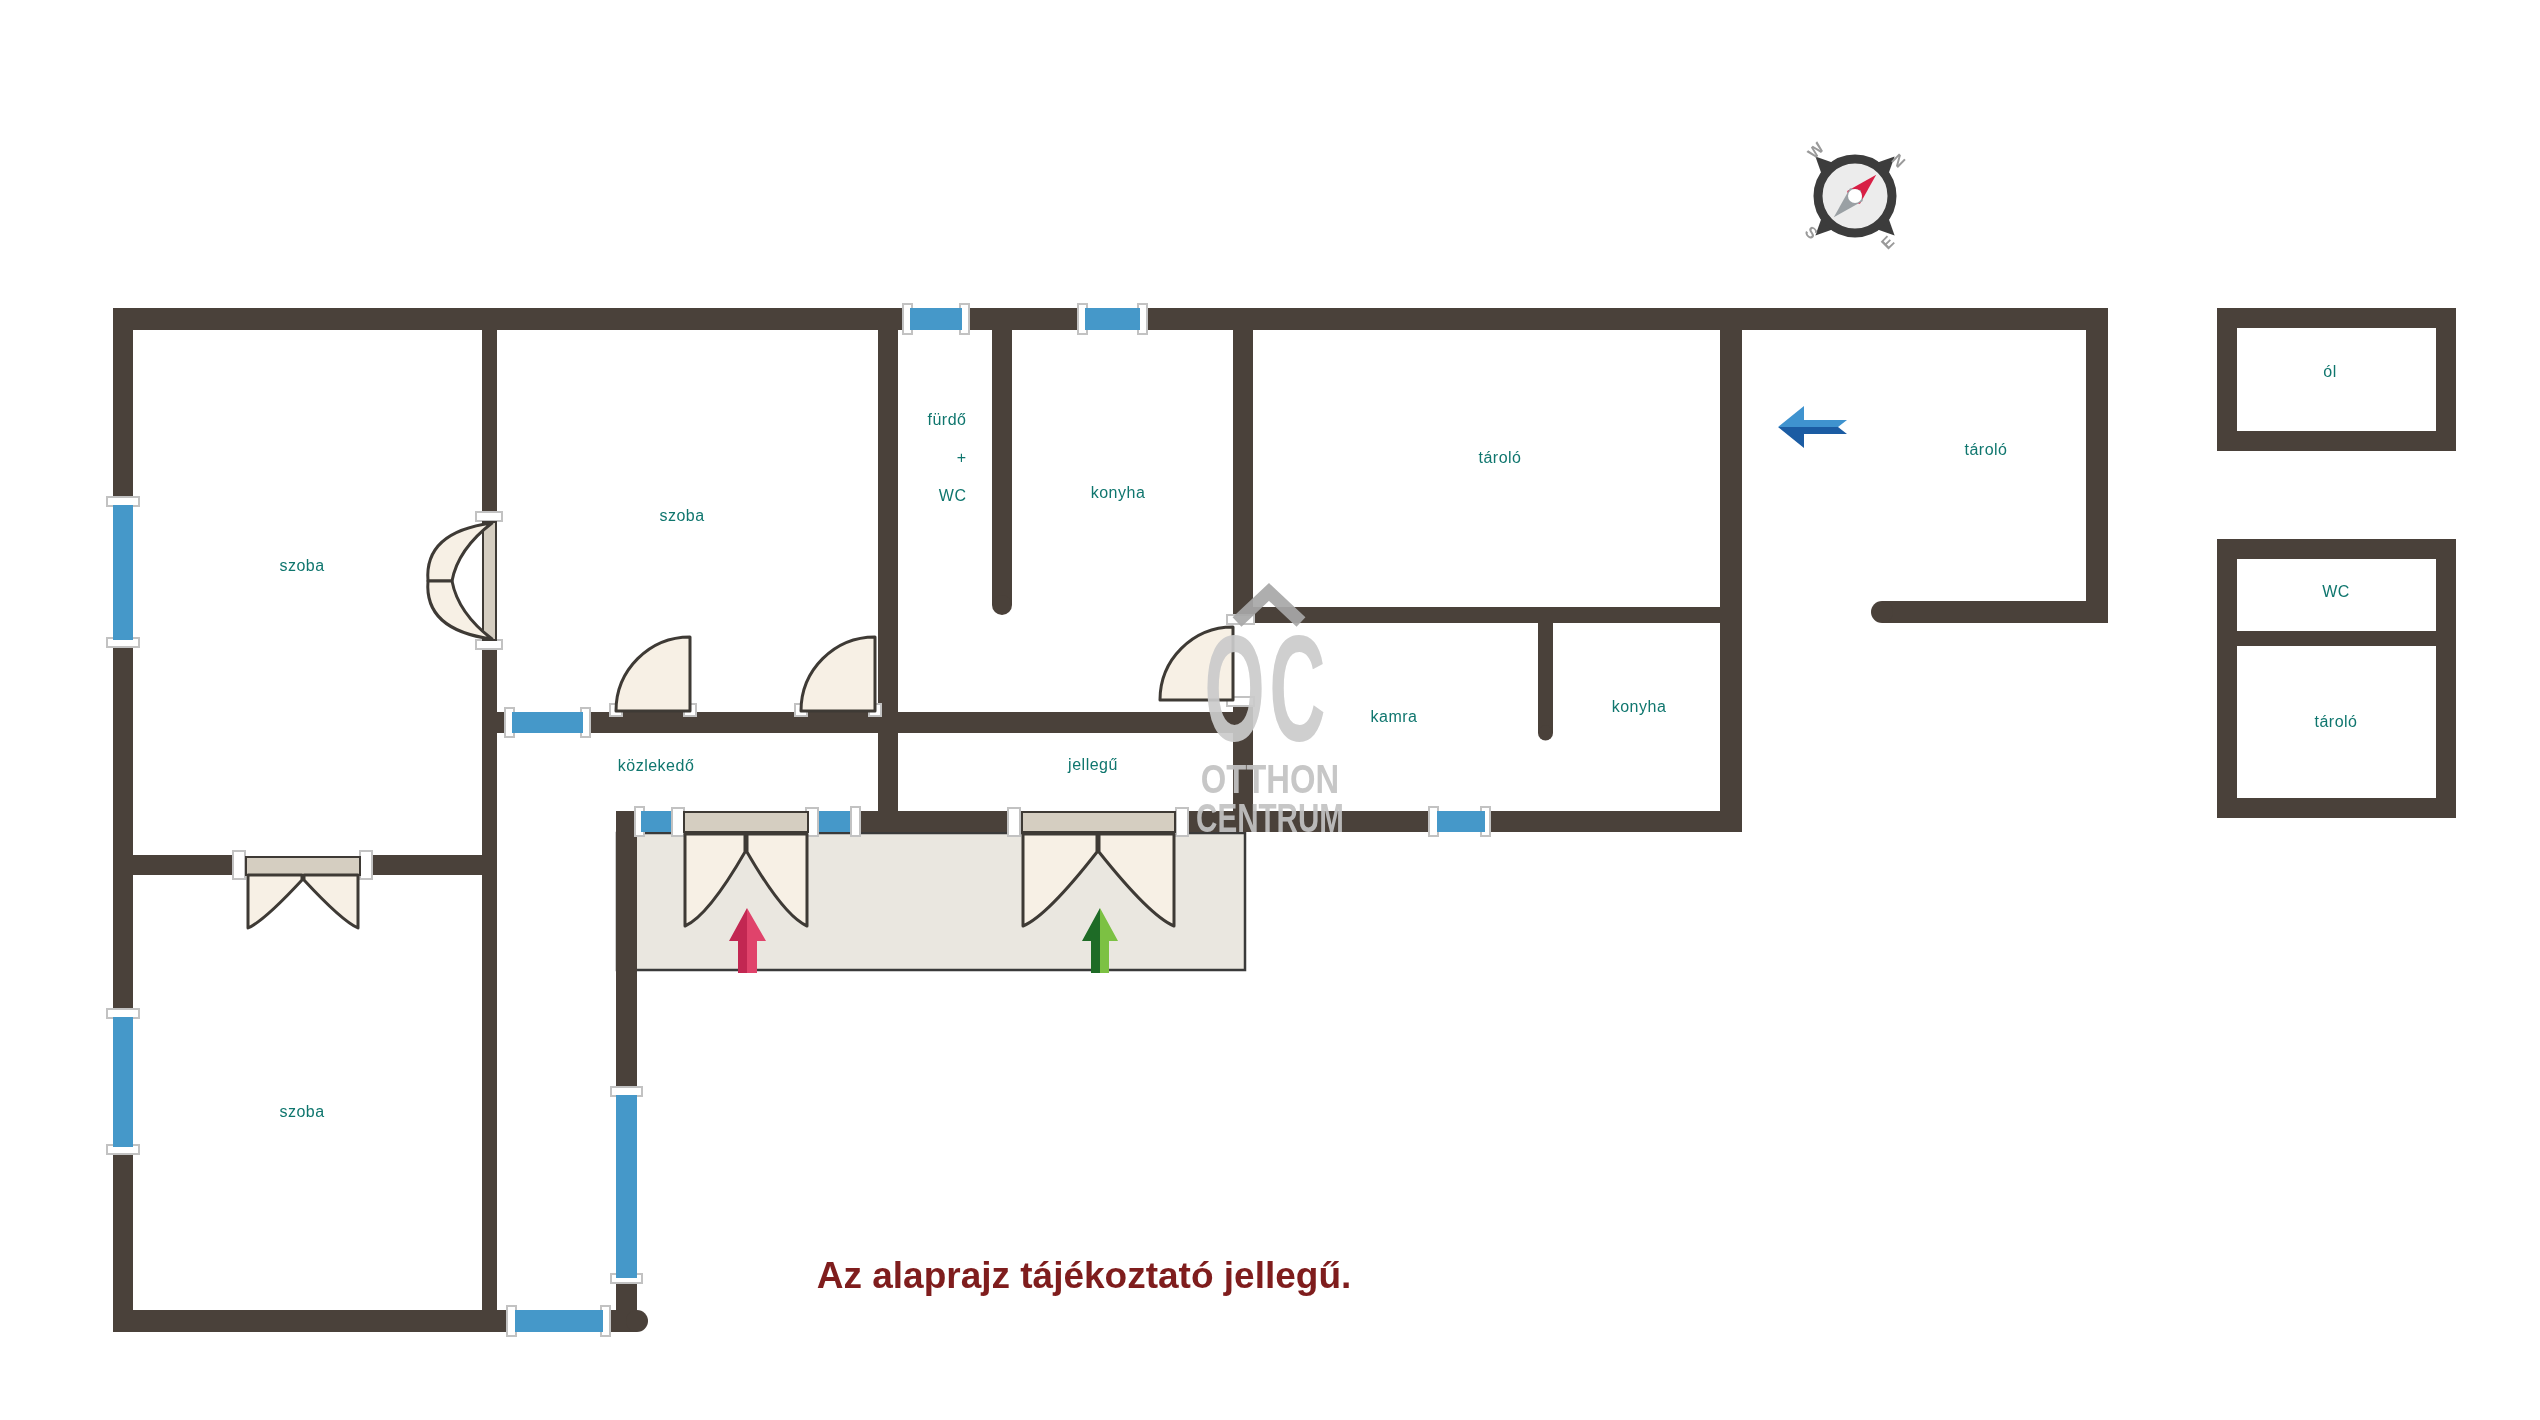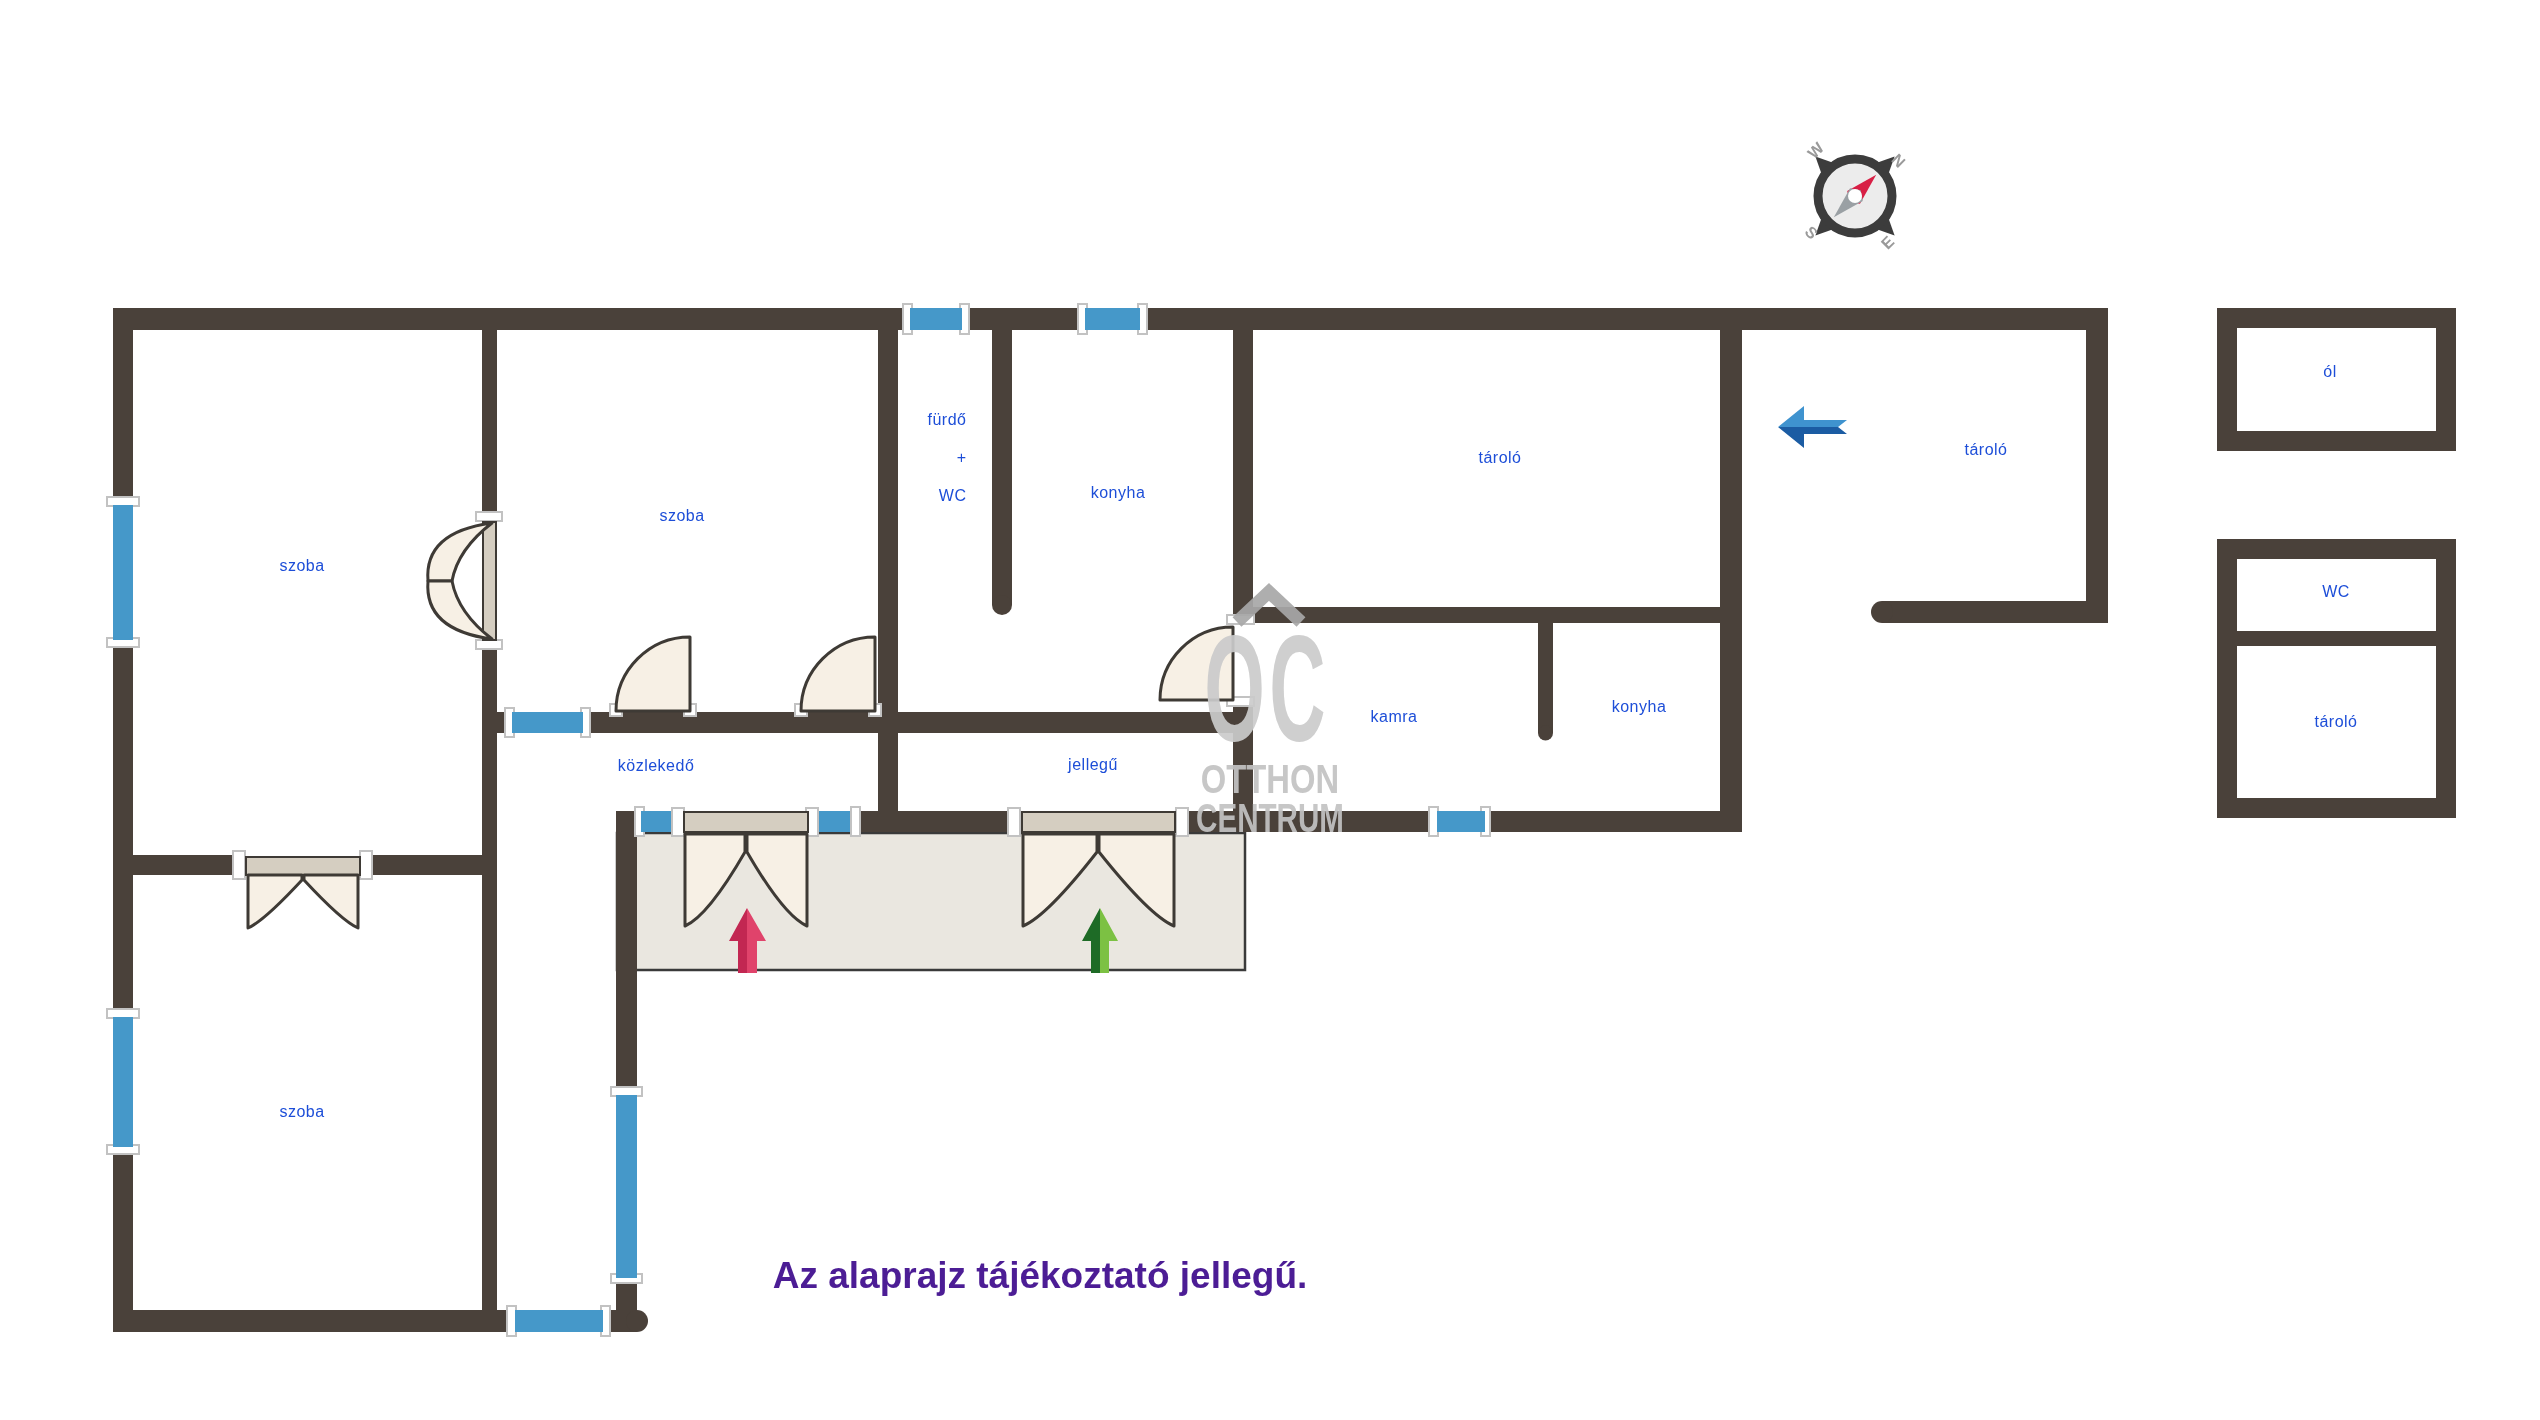--- a/index.html
+++ b/index.html
@@ -1,24 +1,24 @@
 <!DOCTYPE html>
 <html><head>
 <meta charset="utf-8">
 <style>
   html,body{margin:0;padding:0;background:#fff;}
   .stage{position:relative;width:2540px;height:1420px;background:#ffffff;overflow:hidden;
          font-family:"Liberation Sans",sans-serif;}
   .stage svg{position:absolute;left:0;top:0;}
   .room-label{position:absolute;transform:translate(-50%,-50%);
-ation              font:700 33px "Liberation Sans",sans-serif;color:#1d4ed8;
+ation              font:700 33px "Liberation Sans",sans-serif;color:#0f766e;
               white-space:nowrap;letter-spacing:.5px;}
   .multiline{text-align:right;line-height:38px;}
   .disclaimer{position:absolute;transform:translate(-50%,-50%);
-              font:700 37px "Liberation Sans",sans-serif;color:#4c1d95;white-space:nowrap;}
+              font:700 37px "Liberation Sans",sans-serif;color:#7f1d1d;white-space:nowrap;margin-left:44px;}
   .wall{fill:#4a413a;}
   .cap{fill:#ffffff;stroke:#c2c2c2;stroke-width:2;}
   .win{fill:#4598c9;}
   .strip{fill:#d5cec1;stroke:#3e3a35;stroke-width:2;}
   .leaf{fill:#f7f0e5;stroke:#3e3a35;stroke-width:3;stroke-linejoin:round;}
 </style>
 </head>
 <body>
 
 <div class="stage">

